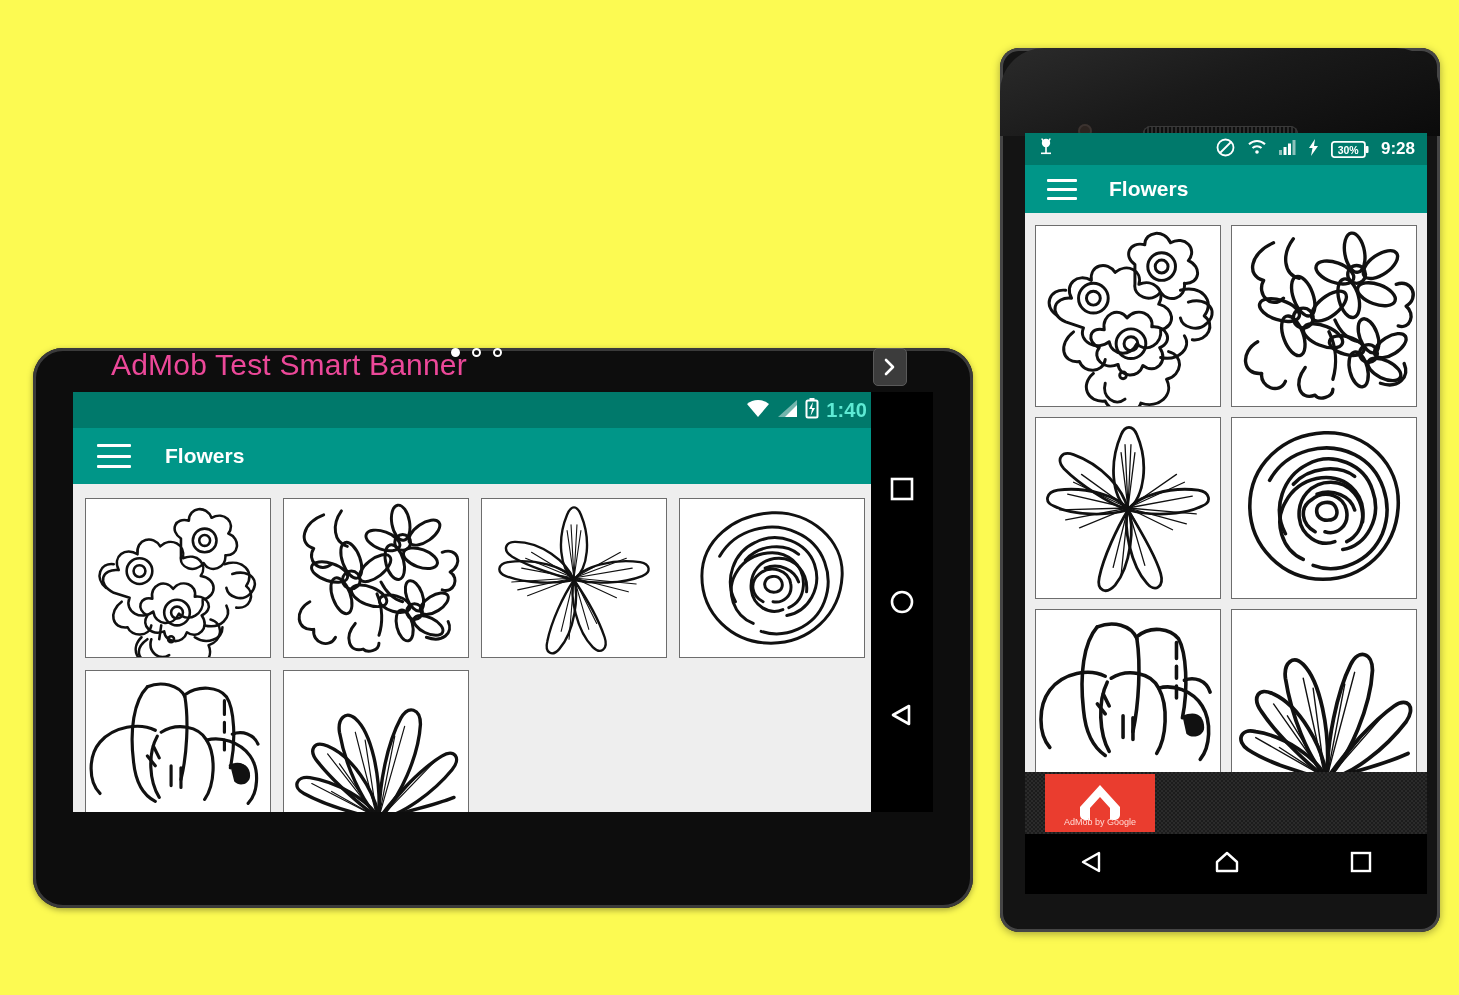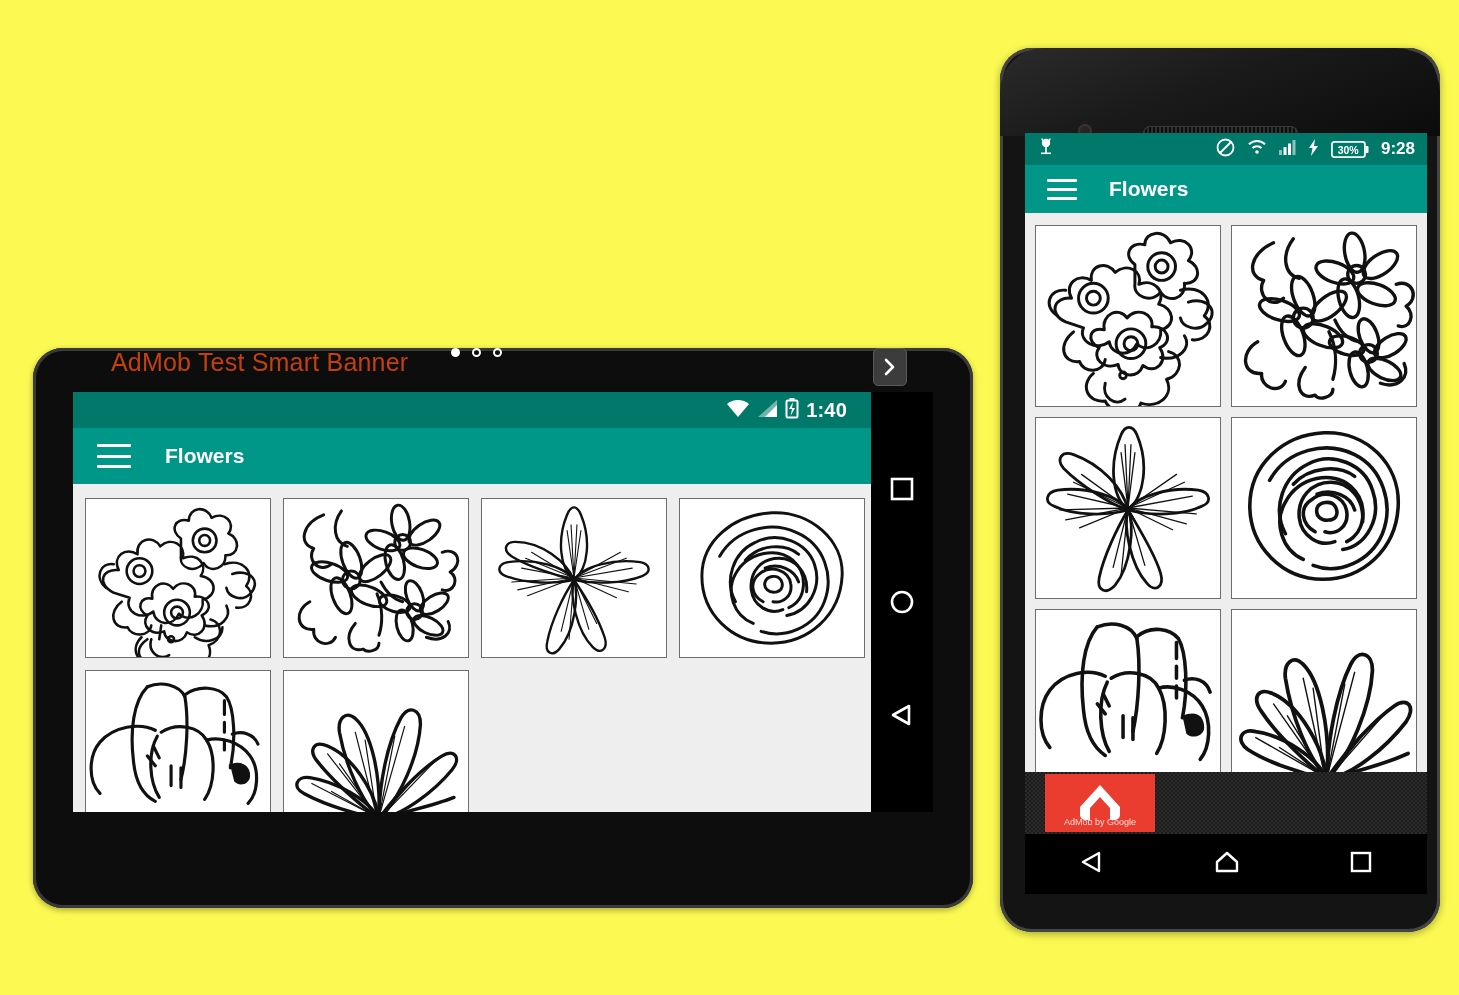--- a/index.html
+++ b/index.html
@@ -22,22 +22,22 @@
   #tablet-screen {
     position: absolute;
     left: 40px; top: 44px;
     width: 798px; height: 420px;
     background: #eeeeee;
     overflow: hidden;
   }
   .t-statusbar {
     height: 36px; background: #00796b;
     display: flex; align-items: center; justify-content: flex-end;
-    padding-right: 24px; gap: 7px;
-    color: #ffffff;
+    padding-right: 4px; gap: 7px;
+    color: #5eead4;
   }
   .t-clock { font-size: 20px; font-weight: bold; letter-spacing: .2px; }
   .t-appbar {
     height: 56px; background: #009688;
     display: flex; align-items: center; gap: 34px;
     padding-left: 24px;
   }
   .t-title { color:#fff; font-size: 21px; font-weight: bold; }
   .hamburger { width: 34px; height: 24px; display:flex; flex-direction:column; justify-content: space-between; cursor:pointer; }
   .hamburger span { display:block; height:3px; background:#fff; border-radius:1px; }
@@ -60,21 +60,21 @@
     position: absolute; right: 40px; top: 44px;
     width: 62px; height: 420px;
     background:#000;
     display:flex; flex-direction:column; align-items:center; justify-content: space-around;
     padding: 40px 0;
   }
   .navglyph { width:26px; height:26px; }
 
   #tablet-banner-label {
     position:absolute; left: 78px; top: 818px - 348px;
-    color: #c2410c; font-size: 25px; letter-spacing: .2px;
+    color: #ec4899; font-size: 30px; letter-spacing: .2px;
   }
   #tablet-dots {
     position:absolute; left: 418px; top: 850px - 348px;
     display:flex; gap: 12px; align-items:center;
   }
   .dot { width:9px; height:9px; border-radius:50%; border:2px solid #fff; }
   .dot.active { background:#fff; }
   #tablet-next {
     position:absolute; left: 840px; top: 830px - 348px;
     width: 34px; height: 38px; border-radius:5px;
@@ -82,21 +82,21 @@
     display:flex; align-items:center; justify-content:center;
     cursor:pointer;
   }
 
   
   #phone {
     position:absolute;
     left: 1000px; top: 48px;
     width: 440px; height: 884px;
     background: #141414;
-    border-radius: 32px;
+    border-radius: 19px;
     box-shadow: inset 0 0 0 3px #454545, 0 2px 8px rgba(0,0,0,.35);
   }
   #phone-top {
     position:absolute; left:0; top:0; width:100%; height:88px;
     background: linear-gradient(160deg,#2b2b2b 0%, #1a1a1a 45%, #0b0b0b 100%);
     border-radius: 44px 44px 0 0;
   }
   #phone-camera {
     position:absolute; left:78px; top:76px;
     width:14px; height:14px; border-radius:50%;

